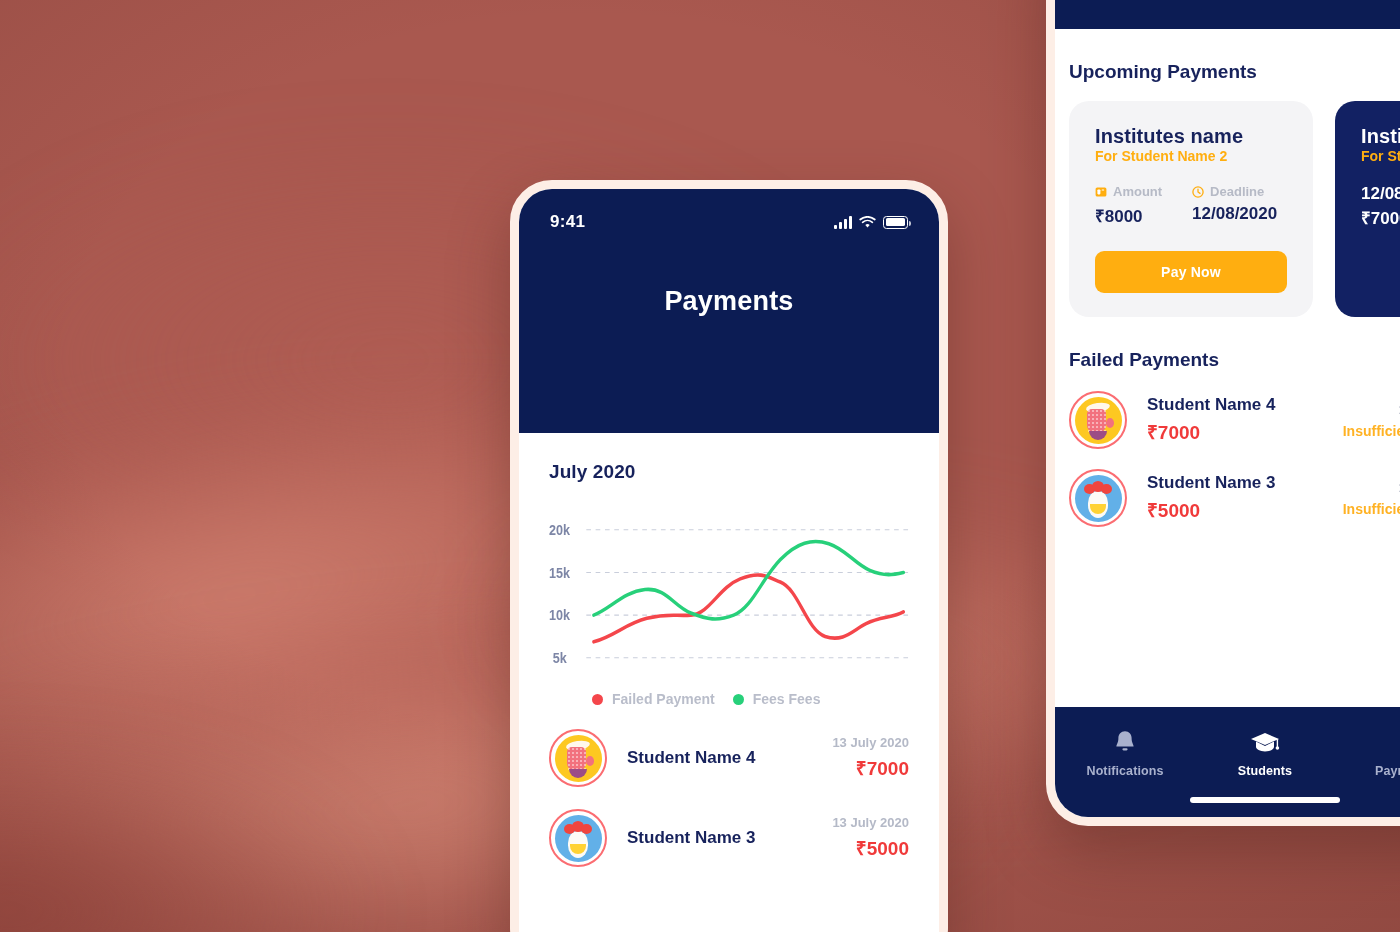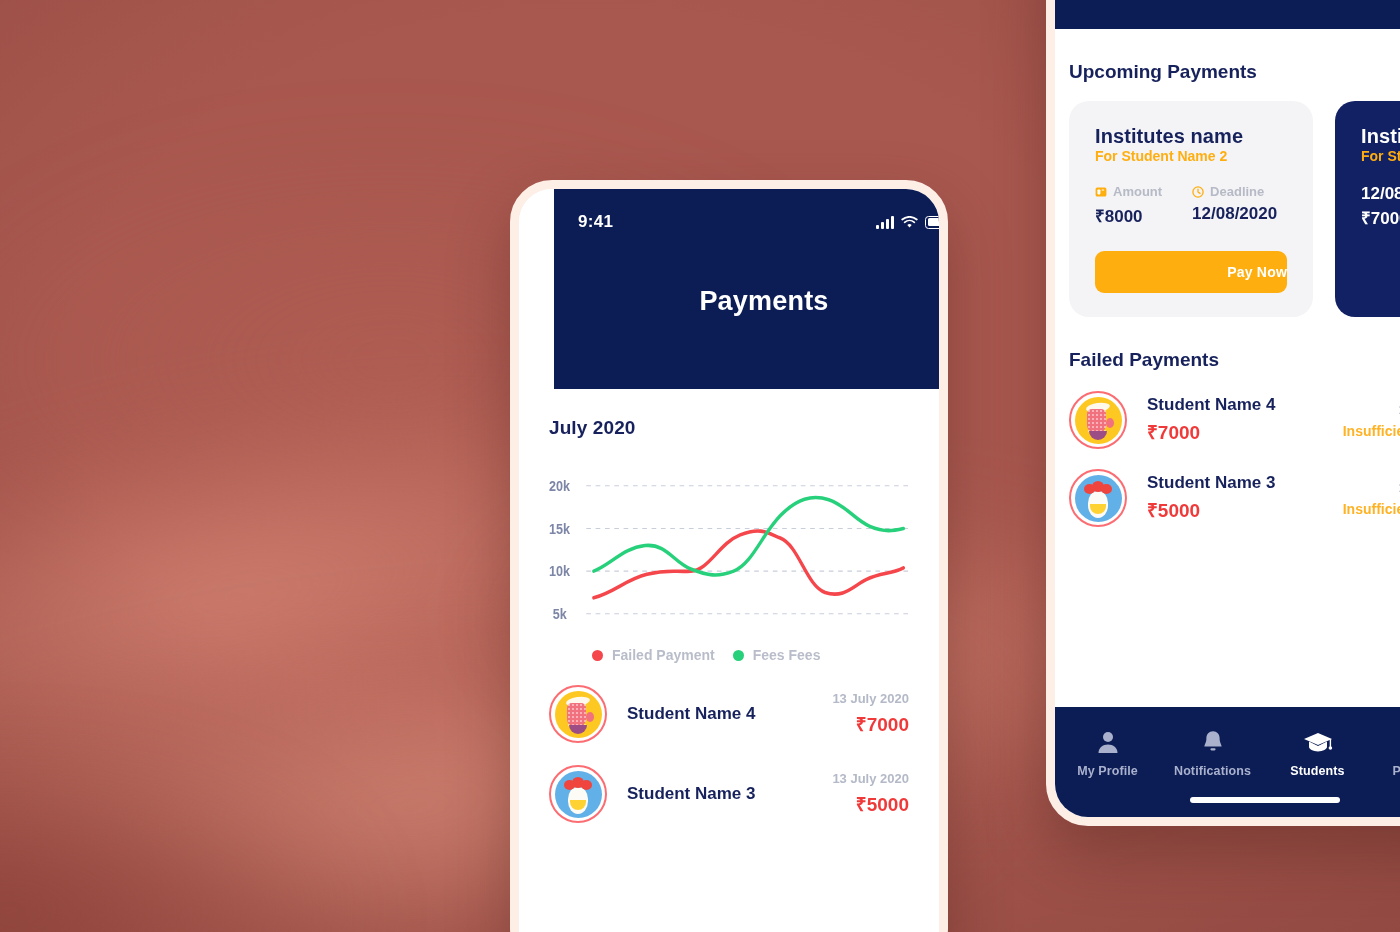--- a/index.html
+++ b/index.html
@@ -46,21 +46,21 @@
   }
   .phone-2 {
     left:1046px; top:-84px; width:438px; height:910px;
     border-radius:42px;
     box-shadow:0 26px 60px rgba(70,28,22,.34);
   }
   .screen { position:absolute; inset:0; background:#fff; overflow:hidden; }
 
   
   .hdr { background:#0c1c54; width:100%; }
-  .p1-hdr { height:200px; padding:20px 24px 0;margin-left:35px; }
+  .p1-hdr { height:244px; padding:20px 31px 0; }
   .statusbar { display:flex; justify-content:space-between; align-items:center; height:26px; }
   .st-time { color:#fff; font-size:17px; font-weight:bold; letter-spacing:.3px; }
   .st-icons { display:flex; align-items:center; gap:7px; }
   .bars { display:flex; align-items:flex-end; gap:2px; height:13px; }
   .bars i { display:block; width:3px; background:#fff; border-radius:1px; }
   .bars i:nth-child(1){height:4px} .bars i:nth-child(2){height:7px}
   .bars i:nth-child(3){height:10px} .bars i:nth-child(4){height:13px}
   .batt { width:25px; height:13px; border:1.6px solid #fff; border-radius:3.5px; position:relative; }
   .batt::after { content:""; position:absolute; left:1.6px; top:1.6px; bottom:1.6px; right:1.6px;
                  background:#fff; border-radius:1.6px; }
@@ -137,21 +137,21 @@
   .pc-inst { font-size:20px; font-weight:bold; letter-spacing:.1px; }
   .light .pc-inst { color:#17225c; }
   .dark  .pc-inst { color:#ffffff; }
   .pc-for { color:#ffae10; font-size:14px; font-weight:bold; }
   .pc-meta { display:flex; gap:30px; margin-top:20px; }
   .pc-lbl { display:flex; align-items:center; gap:6px; color:#b6bac6; font-size:13px; font-weight:bold; }
   .pc-val { font-size:17px; font-weight:bold; margin-top:5px; }
   .light .pc-val { color:#17225c; }
   .pc-btn { margin-top:24px; background:#ffae10; color:#fff; border:none; width:100%;
             padding:13px 0; border-radius:9px; font-size:14px; font-weight:bold;
-            font-family:"Liberation Sans",sans-serif; letter-spacing:.2px;text-align:right; }
+            font-family:"Liberation Sans",sans-serif; letter-spacing:.2px; }
   .dark-stack { margin-top:18px; }
   .dk-line { color:#fff; font-size:17px; font-weight:bold; line-height:1.45; }
 
   .fp-row { display:flex; align-items:center; margin-top:20px; padding-left:14px; }
   .fp-mid { margin-left:20px; }
   .fp-name { color:#17225c; font-size:17px; font-weight:bold; }
   .fp-amt { color:#f03a3a; font-size:19px; font-weight:bold; margin-top:4px; }
   .fp-right { margin-left:auto; text-align:right; white-space:nowrap; }
   .fp-date { color:#b4b9c7; font-size:13px; font-weight:bold; }
   .fp-status { color:#ffb224; font-size:14px; font-weight:bold; margin-top:6px; }
@@ -381,29 +381,20 @@
           <span class="fp-date" style="display:block">13 July 2020</span>
           <span class="fp-status" style="display:block">Insufficient Balance</span>
         </span>
       </div>
     </div>
 
     <div class="navbar">
       <div class="nav-it">
         <div class="nav-ic">
           <svg width="26" height="26" viewBox="0 0 26 26">
-            <circle cx="13" cy="8" r="5" fill="#a9b1cd"></circle>
-            <path d="M3.5 24c0-5.2 4.3-8.4 9.5-8.4S22.5 18.8 22.5 24z" fill="#a9b1cd"></path>
-          </svg>
-        </div>
-        <div class="nav-lb">My Profile</div>
-      </div>
-      <div class="nav-it">
-        <div class="nav-ic">
-          <svg width="26" height="26" viewBox="0 0 26 26">
             <path d="M13 2.2c-4 0-6.6 3-6.6 6.8 0 5-2 6.4-2 8.4h17.2c0-2-2-3.4-2-8.4 0-3.8-2.6-6.8-6.6-6.8z" fill="#a9b1cd"></path>
             <rect x="10.4" y="19.2" width="5.2" height="2.2" rx="1.1" fill="#a9b1cd"></rect>
           </svg>
         </div>
         <div class="nav-lb">Notifications</div>
       </div>
       <div class="nav-it active">
         <div class="nav-ic">
           <svg width="30" height="26" viewBox="0 0 30 26">
             <path d="M15 4 L29 10 L15 16 L1 10 Z" fill="#ffffff"></path>

